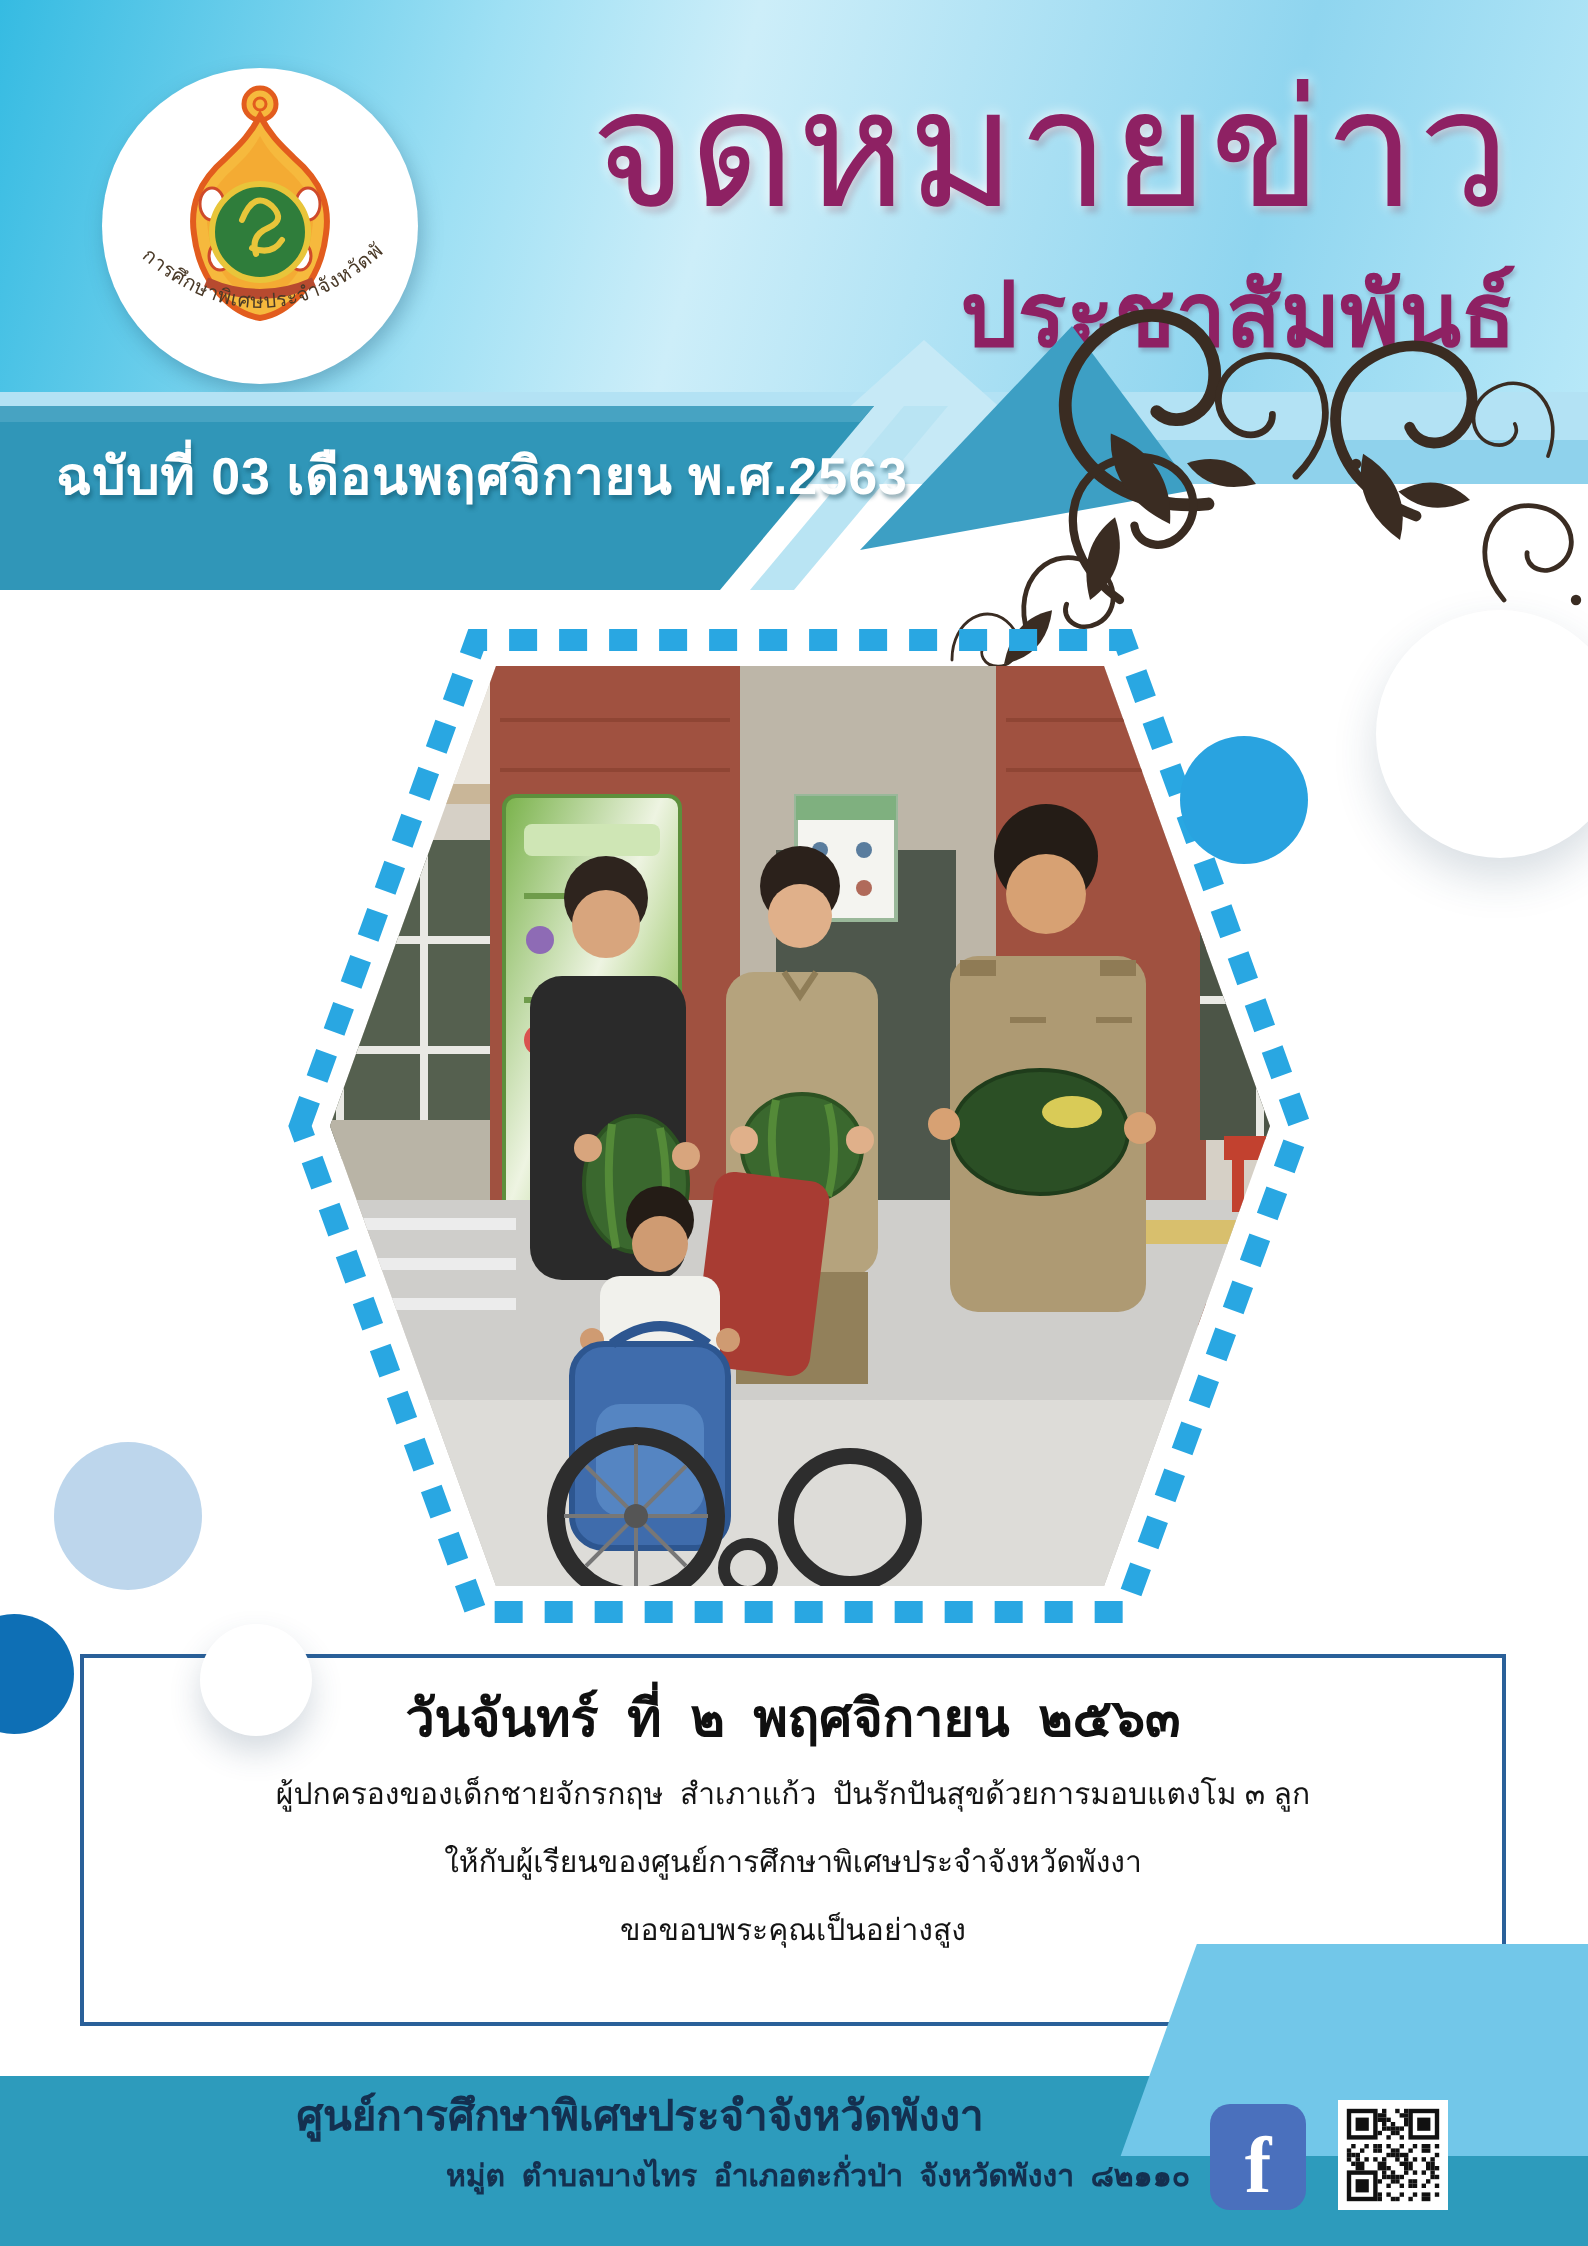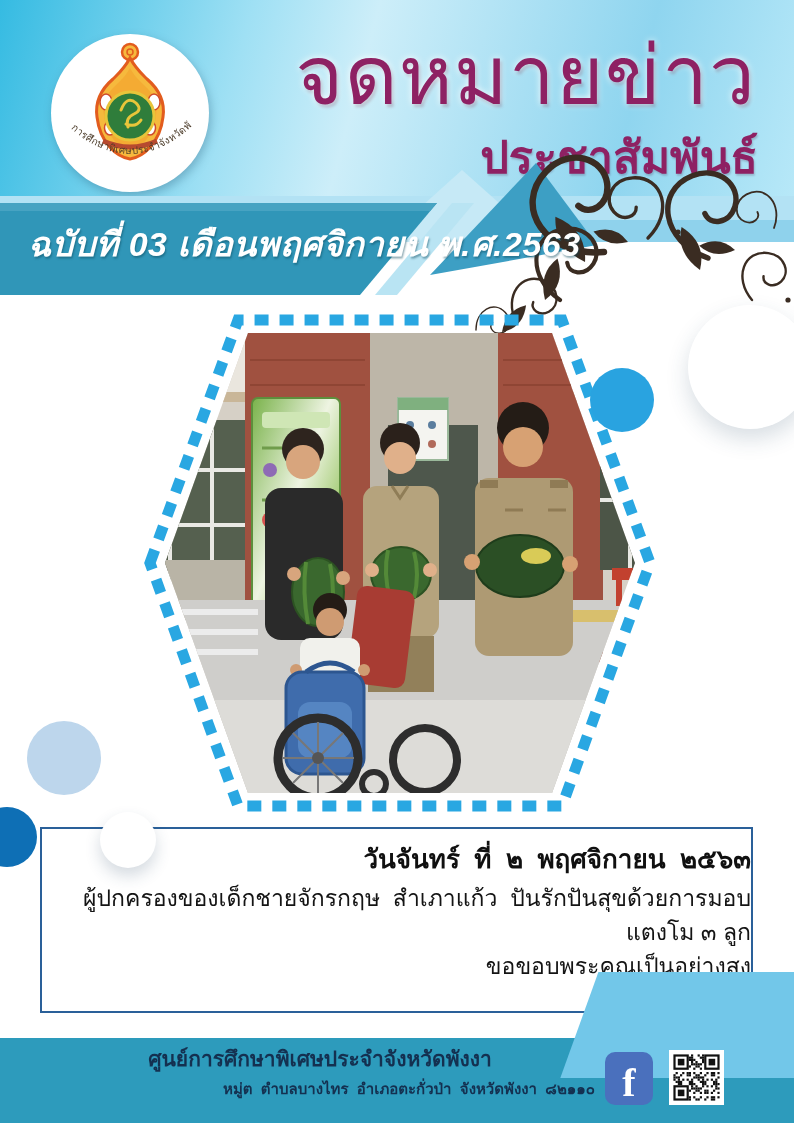--- a/index.html
+++ b/index.html
@@ -10,36 +10,36 @@
           background:linear-gradient(105deg,#35bbe2 0%,#9fe0f4 30%,#cdeef9 45%,#8fd5ef 78%,#b7e8f8 100%);}
   .logo-wrap{position:absolute;left:48px;top:28px;width:164px;height:170px;filter:drop-shadow(2px 4px 5px rgba(0,40,70,.25));}
   .nl-title{position:absolute;right:38px;top:22px;width:560px;text-align:right;
             font-size:82px;font-weight:normal;color:#8e2163;letter-spacing:1px;line-height:108px;
             text-shadow:0 0 7px rgba(255,255,255,.95),2px 3px 3px rgba(60,0,40,.25);white-space:pre-wrap;}
   .nl-subtitle{position:absolute;right:36px;top:126px;width:560px;text-align:right;
             font-size:45px;font-weight:bold;color:#8e2163;line-height:64px;
             text-shadow:1px 2px 2px rgba(60,0,40,.2);white-space:pre-wrap;}
   
   .art{position:absolute;left:0;top:0;width:794px;height:1123px;z-index:1;}
-  .issue-label{position:absolute;left:28px;top:217px;z-index:2;font-size:34px;color:#ffffff;
-               font-weight:600;letter-spacing:.5px;text-shadow:1px 2px 2px rgba(10,70,90,.45);white-space:pre-wrap;font-style:italic;}
+  .issue-label{position:absolute;left:28px;top:217px;z-index:2;font-size:26px;color:#ffffff;
+               font-weight:600;letter-spacing:.5px;text-shadow:1px 2px 2px rgba(10,70,90,.45);white-space:pre-wrap;}
   
   .circle{position:absolute;border-radius:50%;}
   .c-white-big{left:688px;top:305px;width:124px;height:124px;background:#ffffff;
                box-shadow:0 10px 22px rgba(40,70,100,.18);z-index:0;}
   .c-blue{left:590px;top:368px;width:64px;height:64px;background:#29a3e0;z-index:2;}
   .c-pale{left:27px;top:721px;width:74px;height:74px;background:#bdd6ec;z-index:0;}
   .c-deep{left:-23px;top:807px;width:60px;height:60px;background:#0e6fb5;z-index:2;}
   .c-white-sm{left:100px;top:812px;width:56px;height:56px;background:#ffffff;
               box-shadow:0 8px 16px rgba(40,70,100,.20);z-index:3;}
   
   .announce{position:absolute;left:40px;top:827px;width:709px;height:182px;background:#ffffff;
-            border:2px solid #2a6099;z-index:1;text-align:right;color:#141414;}
+            border:2px solid #2a6099;z-index:1;text-align:center;color:#141414;}
   .announce .title{margin-top:8px;font-size:26px;font-weight:bold;line-height:44px;color:#101010;white-space:pre-wrap;}
-  .announce .line{font-size:23px;line-height:34px;white-space:pre-wrap;}
+  .announce .line{font-size:15px;line-height:34px;white-space:pre-wrap;}
   
   .footer-wedge{position:absolute;left:540px;top:972px;width:254px;height:106px;background:#72c7e9;
                 clip-path:polygon(23% 0%,100% 0%,100% 100%,8% 100%);z-index:2;}
   .footer-band{position:absolute;left:0;top:1038px;width:794px;height:85px;background:#2d9bbc;z-index:1;}
   .footer-text{position:absolute;left:45px;top:1044px;width:550px;text-align:center;z-index:3;
                color:#143050;font-weight:bold;}
   .footer-text .l1{font-size:21px;line-height:30px;white-space:pre-wrap;}
   .footer-text .l2{font-size:15px;line-height:30px;white-space:pre-wrap;text-align:right;}
   .fb{position:absolute;left:605px;top:1052px;width:48px;height:53px;background:#4a70bd;border-radius:10px;
       z-index:3;display:flex;align-items:flex-end;justify-content:center;cursor:pointer;}
@@ -227,20 +227,21 @@
 
   <div class="circle c-white-big"></div>
   <div class="circle c-blue"></div>
   <div class="circle c-pale"></div>
   <div class="circle c-deep"></div>
   <div class="circle c-white-sm"></div>
 
   <div class="announce">
     <div class="title">วันจันทร์  ที่  ๒  พฤศจิกายน  ๒๕๖๓</div>
     <div class="line">ผู้ปกครองของเด็กชายจักรกฤษ  สำเภาแก้ว  ปันรักปันสุขด้วยการมอบแตงโม ๓ ลูก</div>
+    <div class="line">ให้กับผู้เรียนของศูนย์การศึกษาพิเศษประจำจังหวัดพังงา</div>
     <div class="line">ขอขอบพระคุณเป็นอย่างสูง</div>
   </div>
 
   <div class="footer-band"></div>
   <div class="footer-wedge"></div>
   <div class="footer-text">
     <div class="l1">ศูนย์การศึกษาพิเศษประจำจังหวัดพังงา</div>
     <div class="l2">หมู่ต  ตำบลบางไทร  อำเภอตะกั่วป่า  จังหวัดพังงา  ๘๒๑๑๐</div>
   </div>
   <div class="fb">

